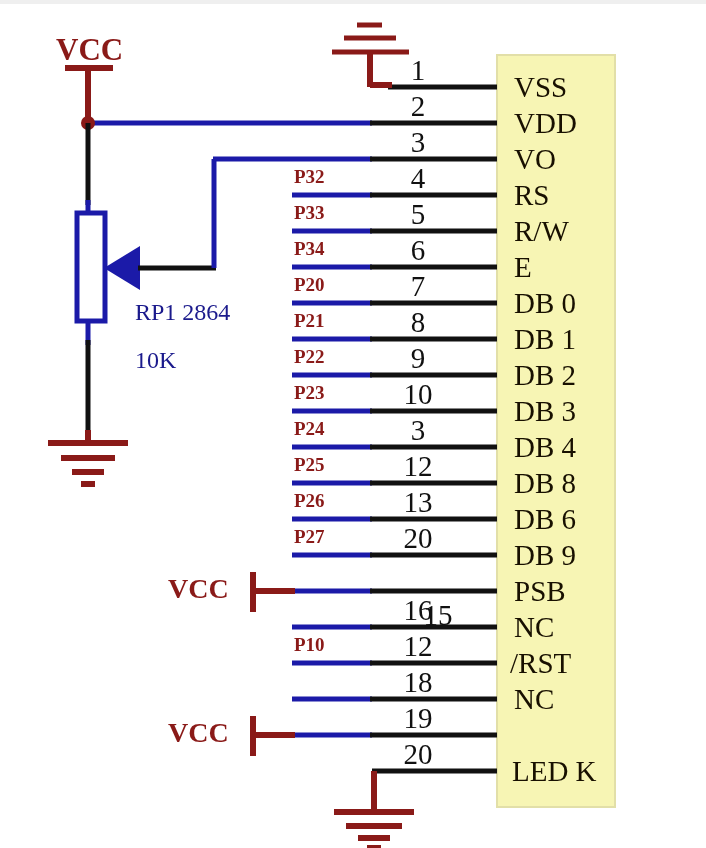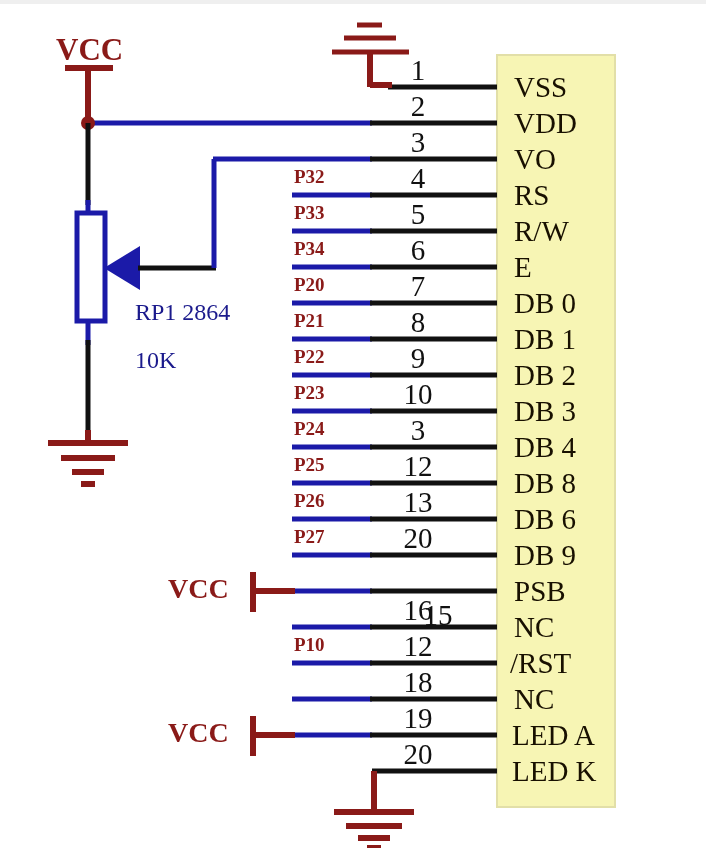--- a/index.html
+++ b/index.html
@@ -236,16 +236,15 @@
   <div class="txt box-label" style="left:514px; top:361px;">DB 2</div>
   <div class="txt box-label" style="left:514px; top:397px;">DB 3</div>
   <div class="txt box-label" style="left:514px; top:433px;">DB 4</div>
   <div class="txt box-label" style="left:514px; top:469px;">DB 8</div>
   <div class="txt box-label" style="left:514px; top:505px;">DB 6</div>
   <div class="txt box-label" style="left:514px; top:541px;">DB 9</div>
   <div class="txt box-label" style="left:514px; top:577px;">PSB</div>
   <div class="txt box-label" style="left:514px; top:613px;">NC</div>
   <div class="txt box-label" style="left:510px; top:649px;">/RST</div>
   <div class="txt box-label" style="left:514px; top:685px;">NC</div>
-  <div class="txt box-label" style="left:512px; top:721px;">LED A</div>
   <div class="txt box-label" style="left:512px; top:757px;">LED K</div>
 
 </div>
 
 </body></html>

